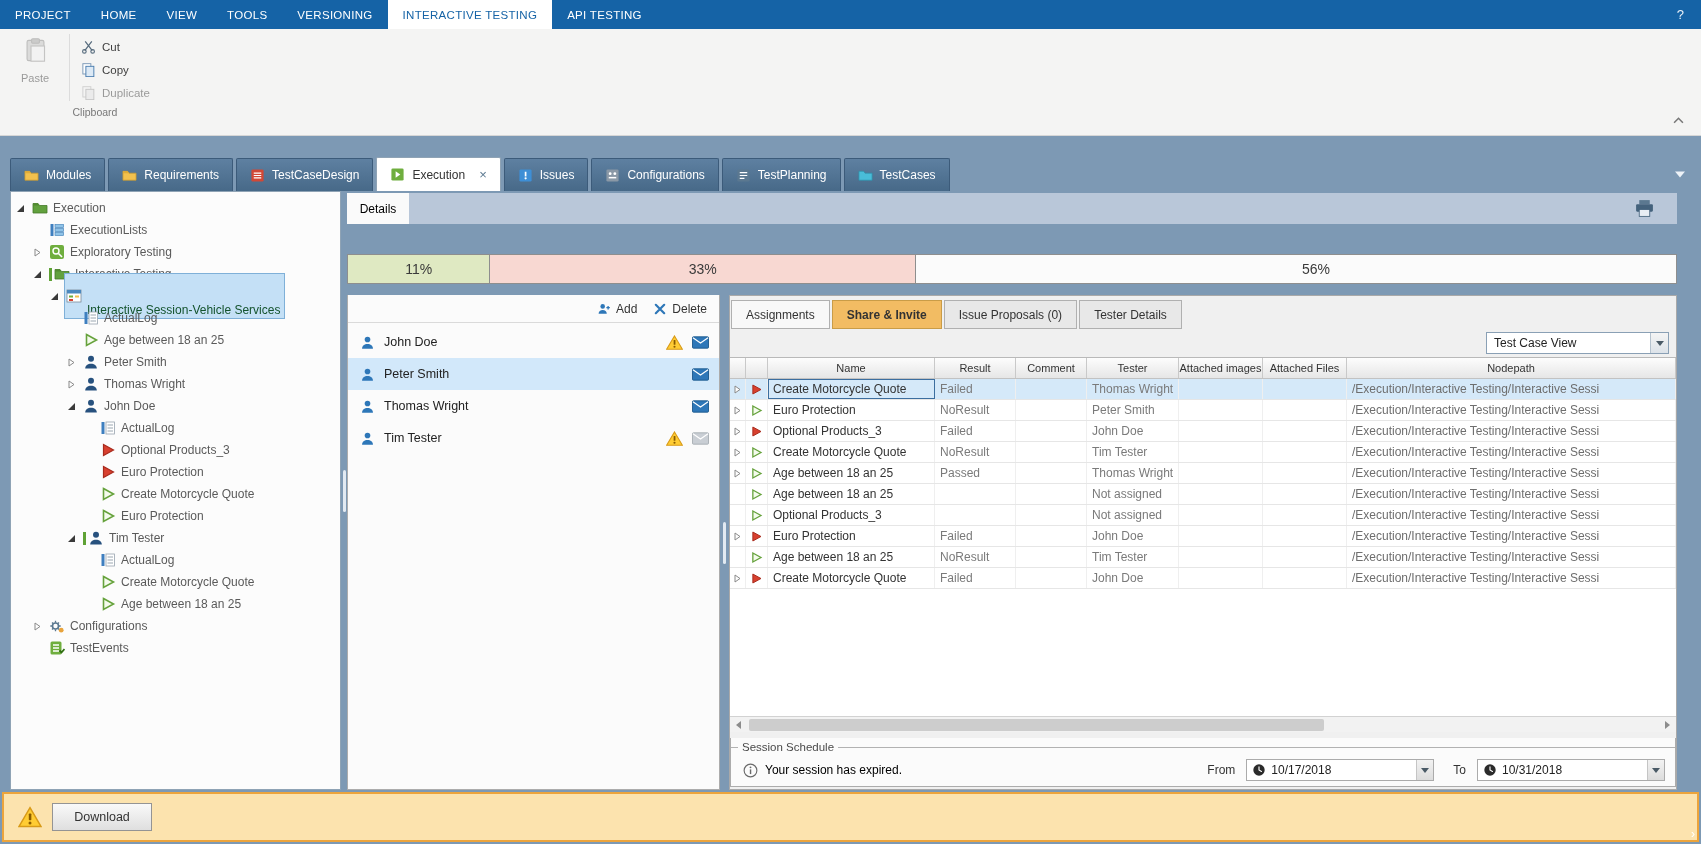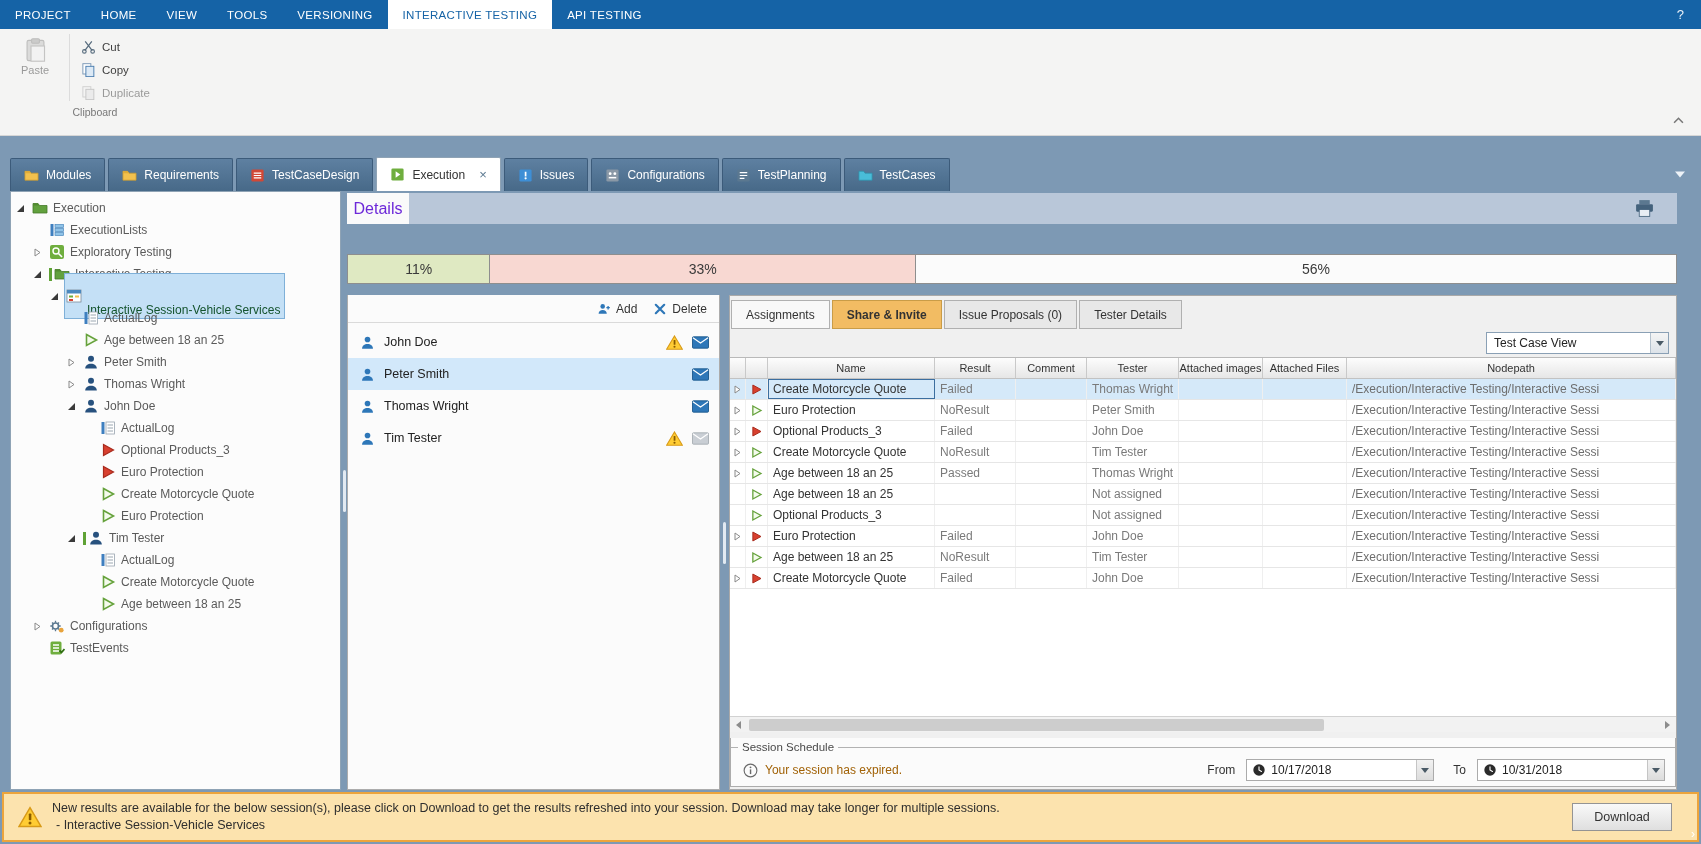--- a/index.html
+++ b/index.html
@@ -14,21 +14,21 @@
 .menu-item.active { background: #fff; color: #1563A6; }
 #menubar-help { margin-left: auto; color: #EAF1F8; font-size: 13px; padding: 0 17px; display: flex; align-items: center; }
 
 
 #ribbon { position: absolute; top: 29px; left: 0; width: 100%; height: 107px; background: #F4F4F3; border-bottom: 1px solid #D6D6D6; display: flex; }
 .ribbon-group { display: flex; flex-direction: column; padding: 2px 5px 0 5px; }
 .rg-content { flex: 1; display: flex; align-items: flex-start; }
 .rg-label { text-align: center; color: #787878; font-size: 10.5px; padding: 2px 2px 5px; white-space: nowrap; }
 .ribbon-sep { width: 1px; background: #DCDCDC; margin: 5px 1px 7px; }
 .ribbon-sep.inner { margin: 3px 4px 3px 4px; align-self: stretch; }
-.rb-large { width: 60px; display: flex; flex-direction: column; align-items: center; padding-top: 6px; gap: 0; color: #3F3F3F; font-size: 11px; text-align: center; line-height: 13px; cursor: default; }
+.rb-large { width: 60px; display: flex; flex-direction: column; align-items: center; padding-top: 6px; gap: 8px; color: #3F3F3F; font-size: 11px; text-align: center; line-height: 13px; cursor: default; }
 .rb-large .icn { width: 27px; height: 27px; }
 .rb-small-col { display: flex; flex-direction: column; padding-top: 4px; }
 .rb-small { display: flex; align-items: center; gap: 6px; height: 23px; padding: 0 7px; color: #3F3F3F; font-size: 11.5px; white-space: nowrap; cursor: default; }
 .rb-small .icn { width: 15px; height: 15px; }
 .rb-caret { display: inline-flex; width: 7px; height: 5px; margin-left: 1px; }
 .disabled { opacity: .5; filter: grayscale(.9); }
 #ribbon-collapse { position: absolute; right: 12px; bottom: 7px; width: 22px; height: 16px; display: flex; align-items: center; justify-content: center; }
 #ribbon-collapse .icn { width: 11px; height: 7px; }
 
 
@@ -61,21 +61,21 @@
 .tree-row.selected .tree-label { color: #14532d; margin-top: 28px; }
 
 
 .splitter { position: absolute; display: flex; }
 #splitter-left { left: 341px; top: 55px; width: 6px; height: 599px; }
 #splitter-right { left: 720px; top: 159px; width: 9px; height: 495px; }
 .splitter .grip { width: 3px; height: 42px; background: #E2EAF2; margin: auto; border-radius: 2px; }
 
 
 #details-strip { position: absolute; left: 347px; top: 57px; width: 1330px; height: 31px; background: #B9C7D9; display: flex; align-items: stretch; }
-#details-tab { width: 62px; background: #FAFAFA; display: flex; align-items: center; justify-content: center; color: #6d28d9; font-size: 16px; }
+#details-tab { width: 62px; background: #FAFAFA; display: flex; align-items: center; justify-content: center; color: #000000; font-size: 12px; }
 #printer-btn { margin-left: auto; margin-right: 22px; align-self: center; width: 21px; height: 19px; }
 #printer-btn .icn { width: 21px; height: 19px; }
 
 #progress-bar { position: absolute; left: 347px; top: 118px; width: 1330px; height: 30px; display: flex; }
 .progress-seg { display: flex; align-items: center; justify-content: center; border: 1px solid #8E8E8E; font-size: 14px; color: #3A3A3A; flex-basis: 0; }
 .progress-seg + .progress-seg { border-left: none; }
 
 
 .gb-head { display: flex; align-items: center; height: 18px; }
 .gb-pre { width: 7px; border-top: 1px solid #B2B2B2; height: 0; margin-top: 1px; }
@@ -125,21 +125,21 @@
 
 #assign-scrollbar { height: 16px; display: flex; align-items: stretch; background: #F2F2F2; border-top: 1px solid #D2D2D2; }
 .sb-btn { width: 17px; display: flex; align-items: center; justify-content: center; }
 .sb-btn .icn { width: 5px; height: 8px; }
 .sb-track { flex: 1; position: relative; }
 .sb-thumb { position: absolute; left: 2px; top: 2px; height: 12px; width: 63%; background: #CDCDCD; border-radius: 2px; }
 
 #session-schedule { height: 49px; margin: 6px 0 2px 0; background: #FBFBFB; border: 1px solid #ACACAC; border-top: none; }
 .ss-content { display: flex; align-items: center; height: 28px; padding: 0 10px 0 12px; gap: 7px; }
 .ss-content > .icn { width: 15px; height: 15px; }
-.ss-status { font-size: 12px; color: #a16207; }
+.ss-status { font-size: 12px; color: #000000; }
 .ss-spacer { flex: 1; }
 .ss-label { font-size: 12px; color: #333; margin: 0 4px 0 12px; }
 .date-box { width: 188px; height: 22px; background: #fff; border: 1px solid #ABABAB; display: flex; align-items: center; }
 .date-box > .icn { width: 14px; height: 14px; margin: 0 5px; }
 .date-val { flex: 1; font-size: 12px; color: #222; }
 .date-btn { width: 17px; height: 100%; border-left: 1px solid #C5C5C5; background: linear-gradient(#F2F2F2, #DCDCDC); display: flex; align-items: center; justify-content: center; }
 .date-btn .icn { width: 8px; height: 5px; }
 
 
 #notification { position: absolute; left: 2px; top: 656px; width: 1697px; height: 50px; background: #FCE3AE; border: 2px solid #ECA43C; display: flex; align-items: center; }
@@ -1192,22 +1192,18 @@
     </div>
 
     <div id="notification">
       <span class="icn" id="notif-icon">
           <svg viewBox="0 0 16 14">
             <path d="M8 .8L15.4 13.4H.6z" fill="#FFCC33" stroke="#D89A17" stroke-width="1"></path>
             <rect x="7.2" y="4.6" width="1.7" height="4.6" rx=".5" fill="#8A5C00"></rect>
             <circle cx="8" cy="11" r="1" fill="#8A5C00"></circle>
           </svg>
         </span>
-      <div id="notif-text">
-        <div>New results are available for the below session(s), please click on Download to get the results refreshed into your session. Download may take longer for multiple sessions.</div>
-        <div>- Interactive Session-Vehicle Services</div>
-      </div>
       <div id="notif-download">Download</div>
       <span id="notif-corner">›</span>
     </div>
 
   </div>
 </div>
 
 </body></html>

